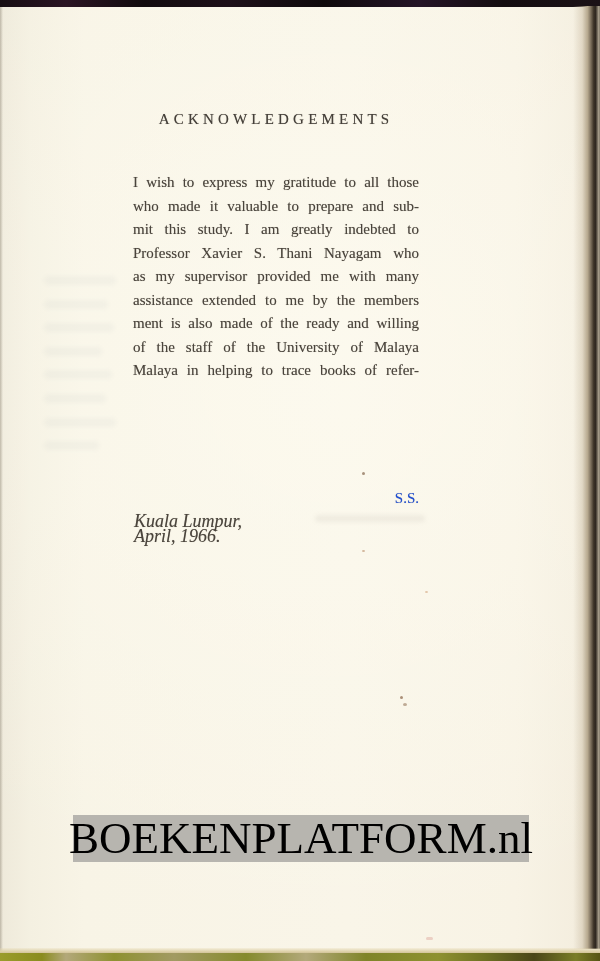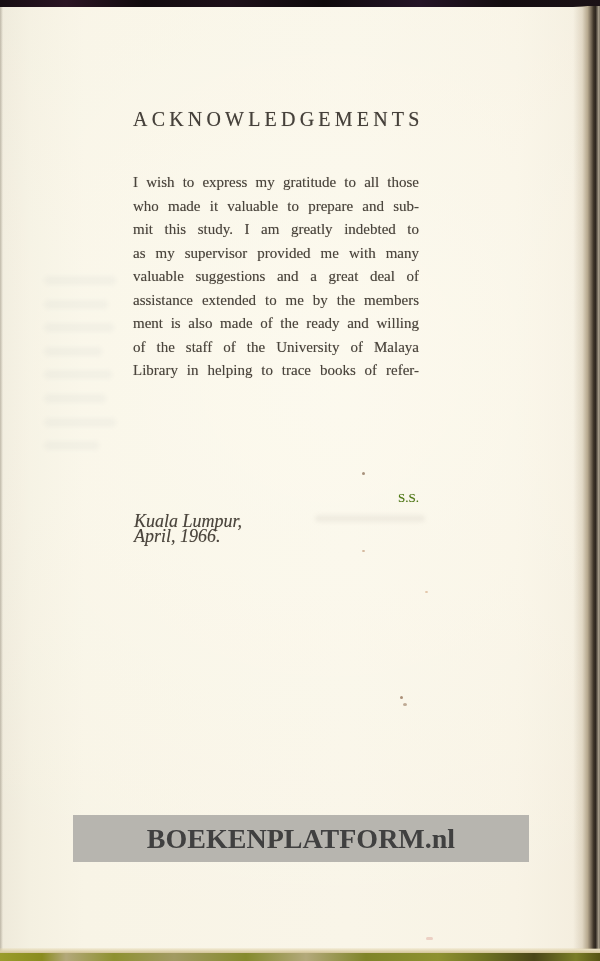--- a/index.html
+++ b/index.html
@@ -25,47 +25,47 @@
     background:linear-gradient(180deg,rgba(233,221,184,0.25),#ddd0a8 60%,#c9ba8e 100%);}
   .bottom-band{position:absolute;left:0;bottom:0;width:600px;height:8px;
     background:linear-gradient(90deg,#9a9c2c 0%,#8a8c1e 7%,#b3a87a 11%,#8e9130 19%,#a29a63 29%,#858a2c 41%,#b3a97b 51%,#7f8428 61%,#8e9130 73%,#6d7022 81%,#4a4618 89%,#7a7d28 96%,#575415 100%);}
 
   
   .ghost{position:absolute;left:44px;width:72px;height:9px;border-radius:4px;
     background:#7b8894;opacity:0.055;filter:blur(2px);}
 
   
   .title{position:absolute;left:133px;top:111px;width:286px;height:17px;
-    text-align:center;font-size:20px;line-height:17px;letter-spacing:4.2px;
+    text-align:center;font-size:15px;line-height:17px;letter-spacing:4.2px;
     color:#45403a;text-shadow:0 0 0.7px rgba(70,62,52,0.55);}
   .paragraph{position:absolute;left:133px;top:171px;width:286px;
     font-size:15px;color:#4a443c;text-shadow:0 0 0.7px rgba(74,68,60,0.45);}
   .bline{text-align:justify;text-align-last:justify;line-height:23.5px;height:23.5px;
     white-space:nowrap;}
   .bline.last{text-align-last:left;}
   .signature{position:absolute;left:133px;top:490px;width:286px;text-align:right;
-    font-size:13px;color:#4d7c0f;text-shadow:0 0 0.7px rgba(74,68,60,0.45);}
+    font-size:15px;color:#1d4ed8;text-shadow:0 0 0.7px rgba(74,68,60,0.45);}
   .imprint{position:absolute;left:134px;top:514px;font-style:italic;font-size:18px;
     line-height:15px;color:#4a443c;text-shadow:0 0 0.7px rgba(74,68,60,0.45);}
 
   
   .speck{position:absolute;border-radius:50%;}
   .speck.s1{left:362px;top:472px;width:3px;height:3px;background:#8b6f56;opacity:.75;}
   .speck.s2{left:362px;top:550px;width:3px;height:2px;background:#b98a66;opacity:.6;}
   .speck.s3{left:425px;top:591px;width:3px;height:2px;background:#cd9a72;opacity:.55;}
   .speck.s4{left:400px;top:696px;width:3px;height:3px;background:#96755b;opacity:.8;}
   .speck.s5{left:403px;top:703px;width:4px;height:3px;background:#a58a70;opacity:.7;}
   .speck.s6{left:426px;top:937px;width:7px;height:3px;border-radius:2px;background:#e0aba1;opacity:.5;}
   .smudge{position:absolute;left:315px;top:515px;width:110px;height:7px;border-radius:4px;
     background:#9d948a;opacity:.12;filter:blur(2px);}
 
   
   .watermark{position:absolute;left:73px;top:815px;width:456px;height:47px;
     background:rgba(179,177,172,0.95);display:flex;align-items:center;justify-content:center;}
-  .watermark span{font-weight:bold;font-size:28px;line-height:47px;color:#404040;
+  .watermark span{font-weight:normal;font-size:45px;line-height:47px;color:#000000;
     letter-spacing:0px;white-space:nowrap;}
 </style>
 </head>
 <body>
 
 <div class="scan">
 
   <div class="page-base"></div>
   <div class="left-hairline"></div>
 
@@ -77,26 +77,26 @@
   <div class="ghost" style="top:394px;width:62px"></div>
   <div class="ghost" style="top:418px;width:72px"></div>
   <div class="ghost" style="top:441px;width:55px"></div>
 
   <div class="title">ACKNOWLEDGEMENTS</div>
 
   <div class="paragraph">
     <div class="bline">I wish to express my gratitude to all those</div>
     <div class="bline">who made it valuable to prepare and sub-</div>
     <div class="bline">mit this study. I am greatly indebted to</div>
+    <div class="bline">Professor Xavier S. Thani Nayagam who</div>
     <div class="bline">as my supervisor provided me with many</div>
-    <div class="bline">valuable suggestions and a great deal of</div>
     <div class="bline">assistance extended to me by the members</div>
     <div class="bline">ment is also made of the ready and willing</div>
     <div class="bline">of the staff of the University of Malaya</div>
-    <div class="bline">Library in helping to trace books of refer-</div>
+    <div class="bline">Malaya in helping to trace books of refer-</div>
   </div>
 
   <div class="signature">S.S.</div>
 
   <div class="imprint">
     <div>Kuala Lumpur,</div>
     <div>April, 1966.</div>
   </div>
 
   <div class="speck s1"></div>

